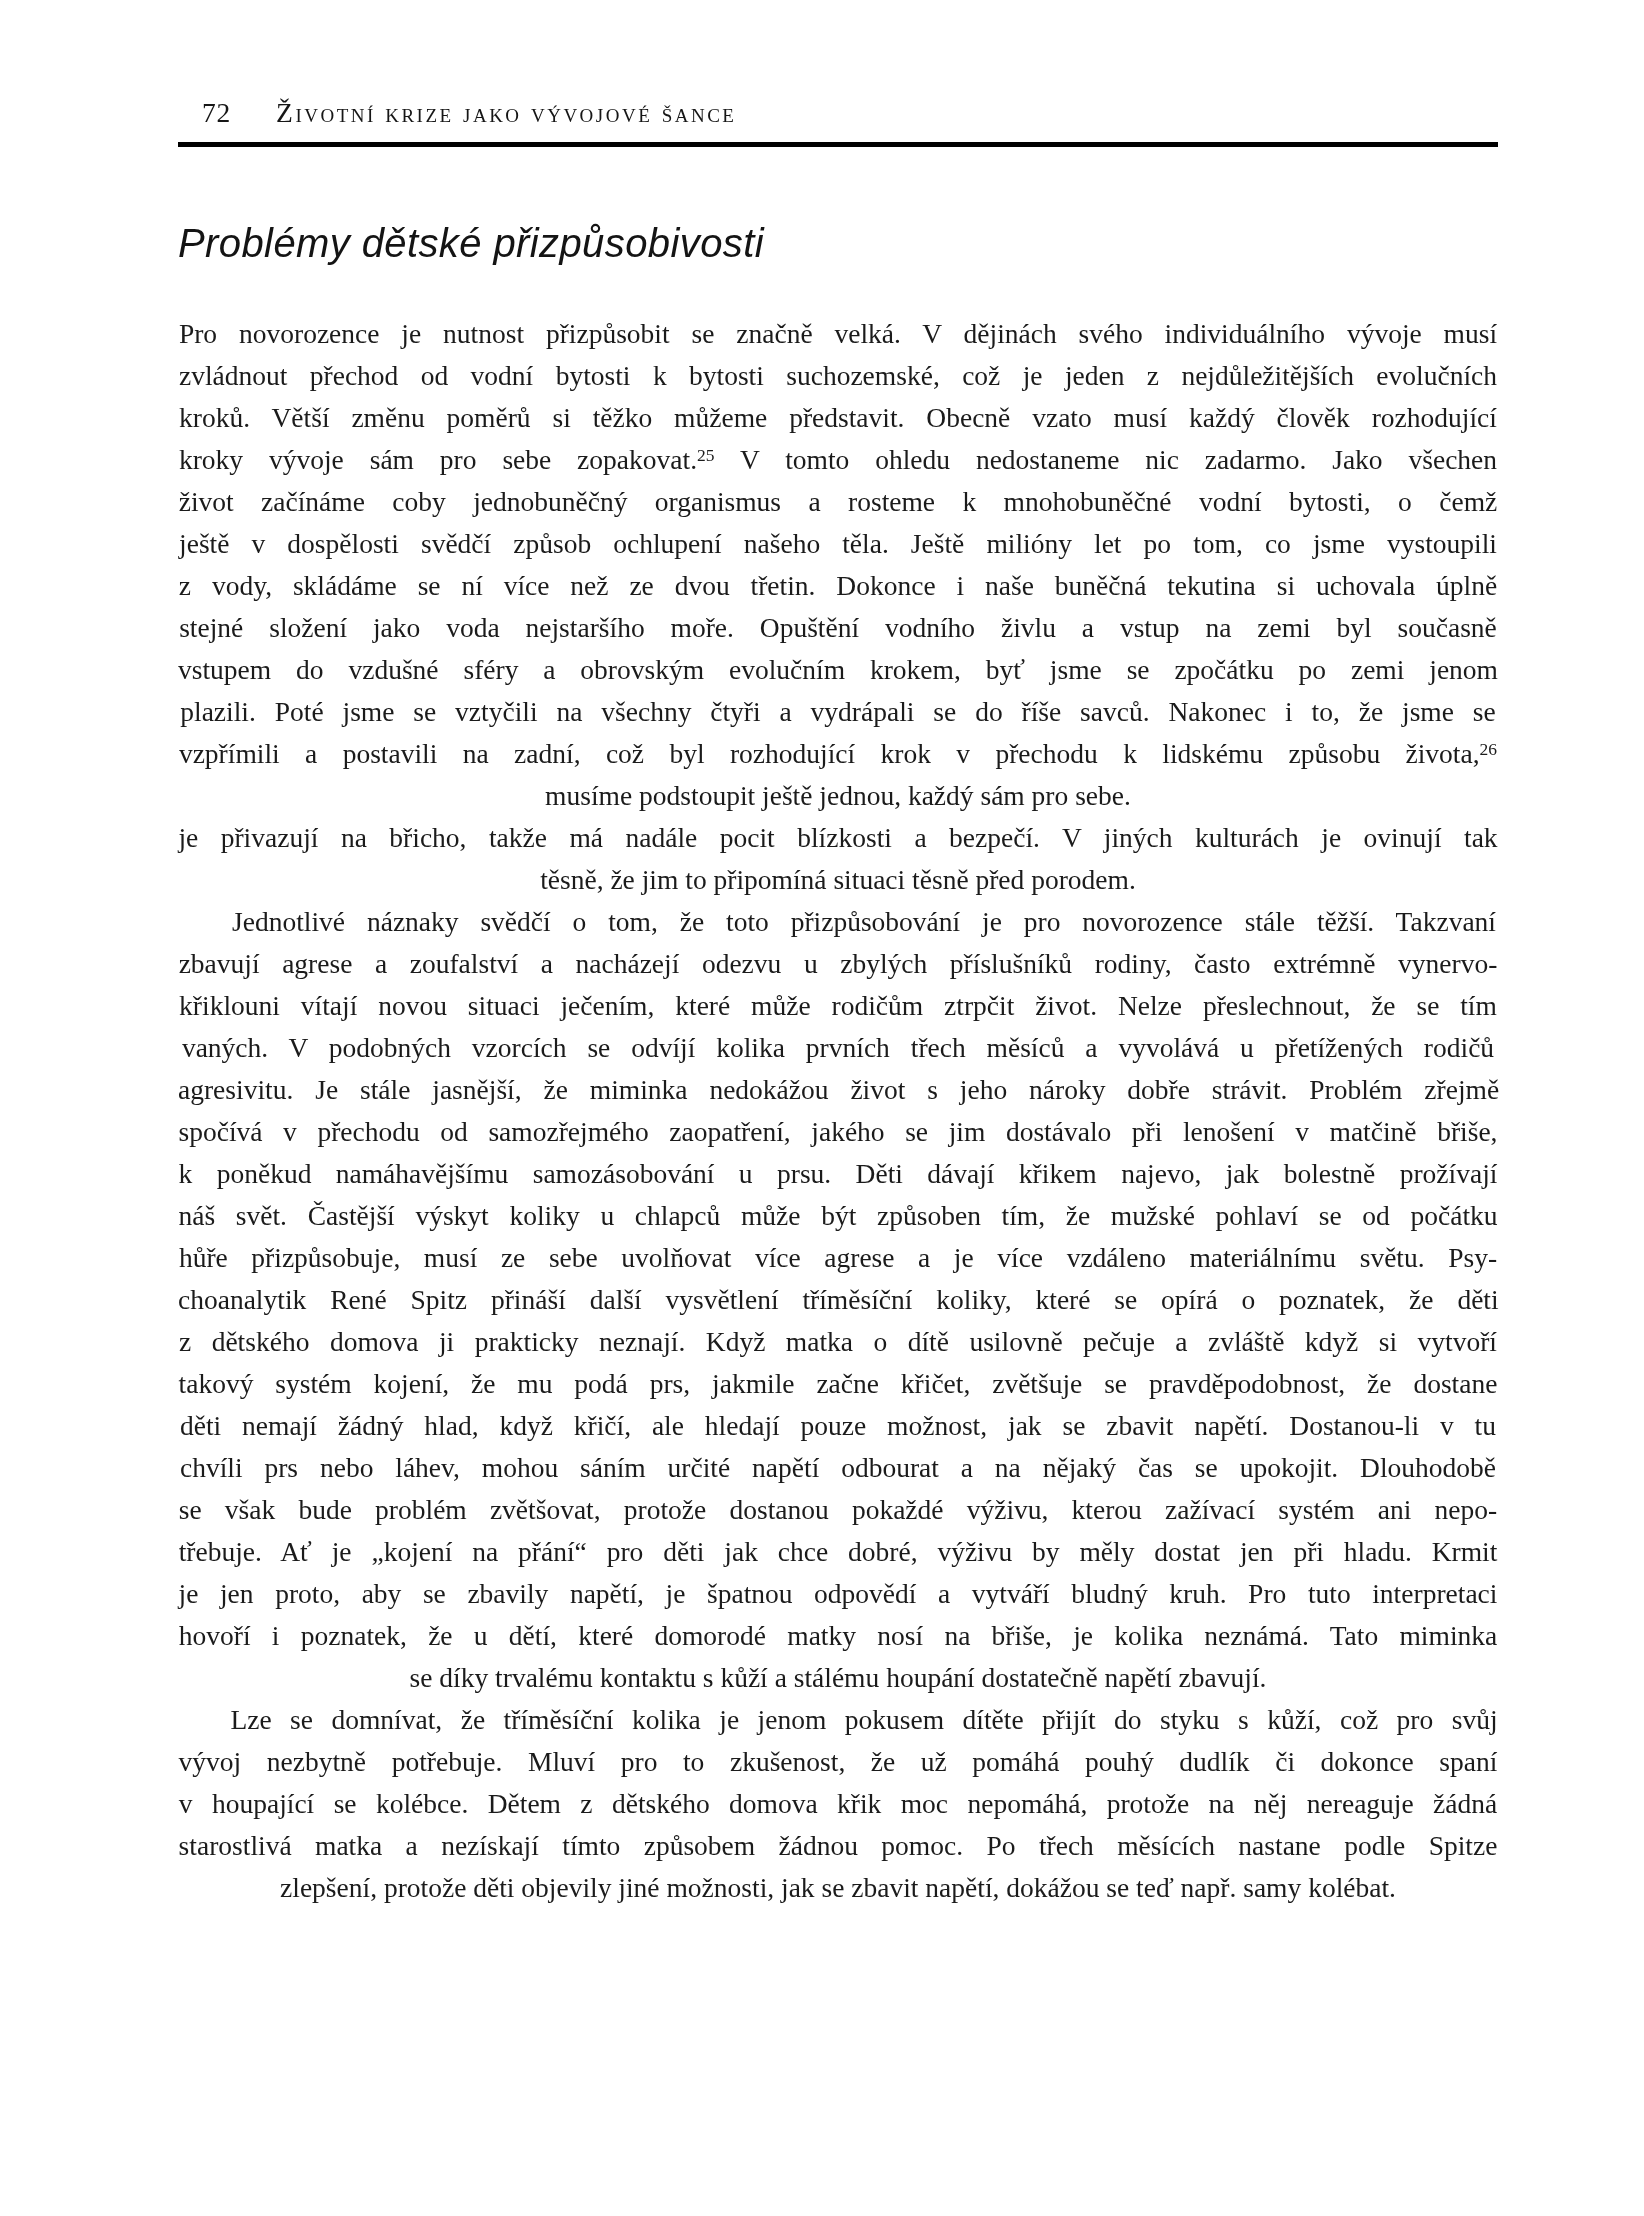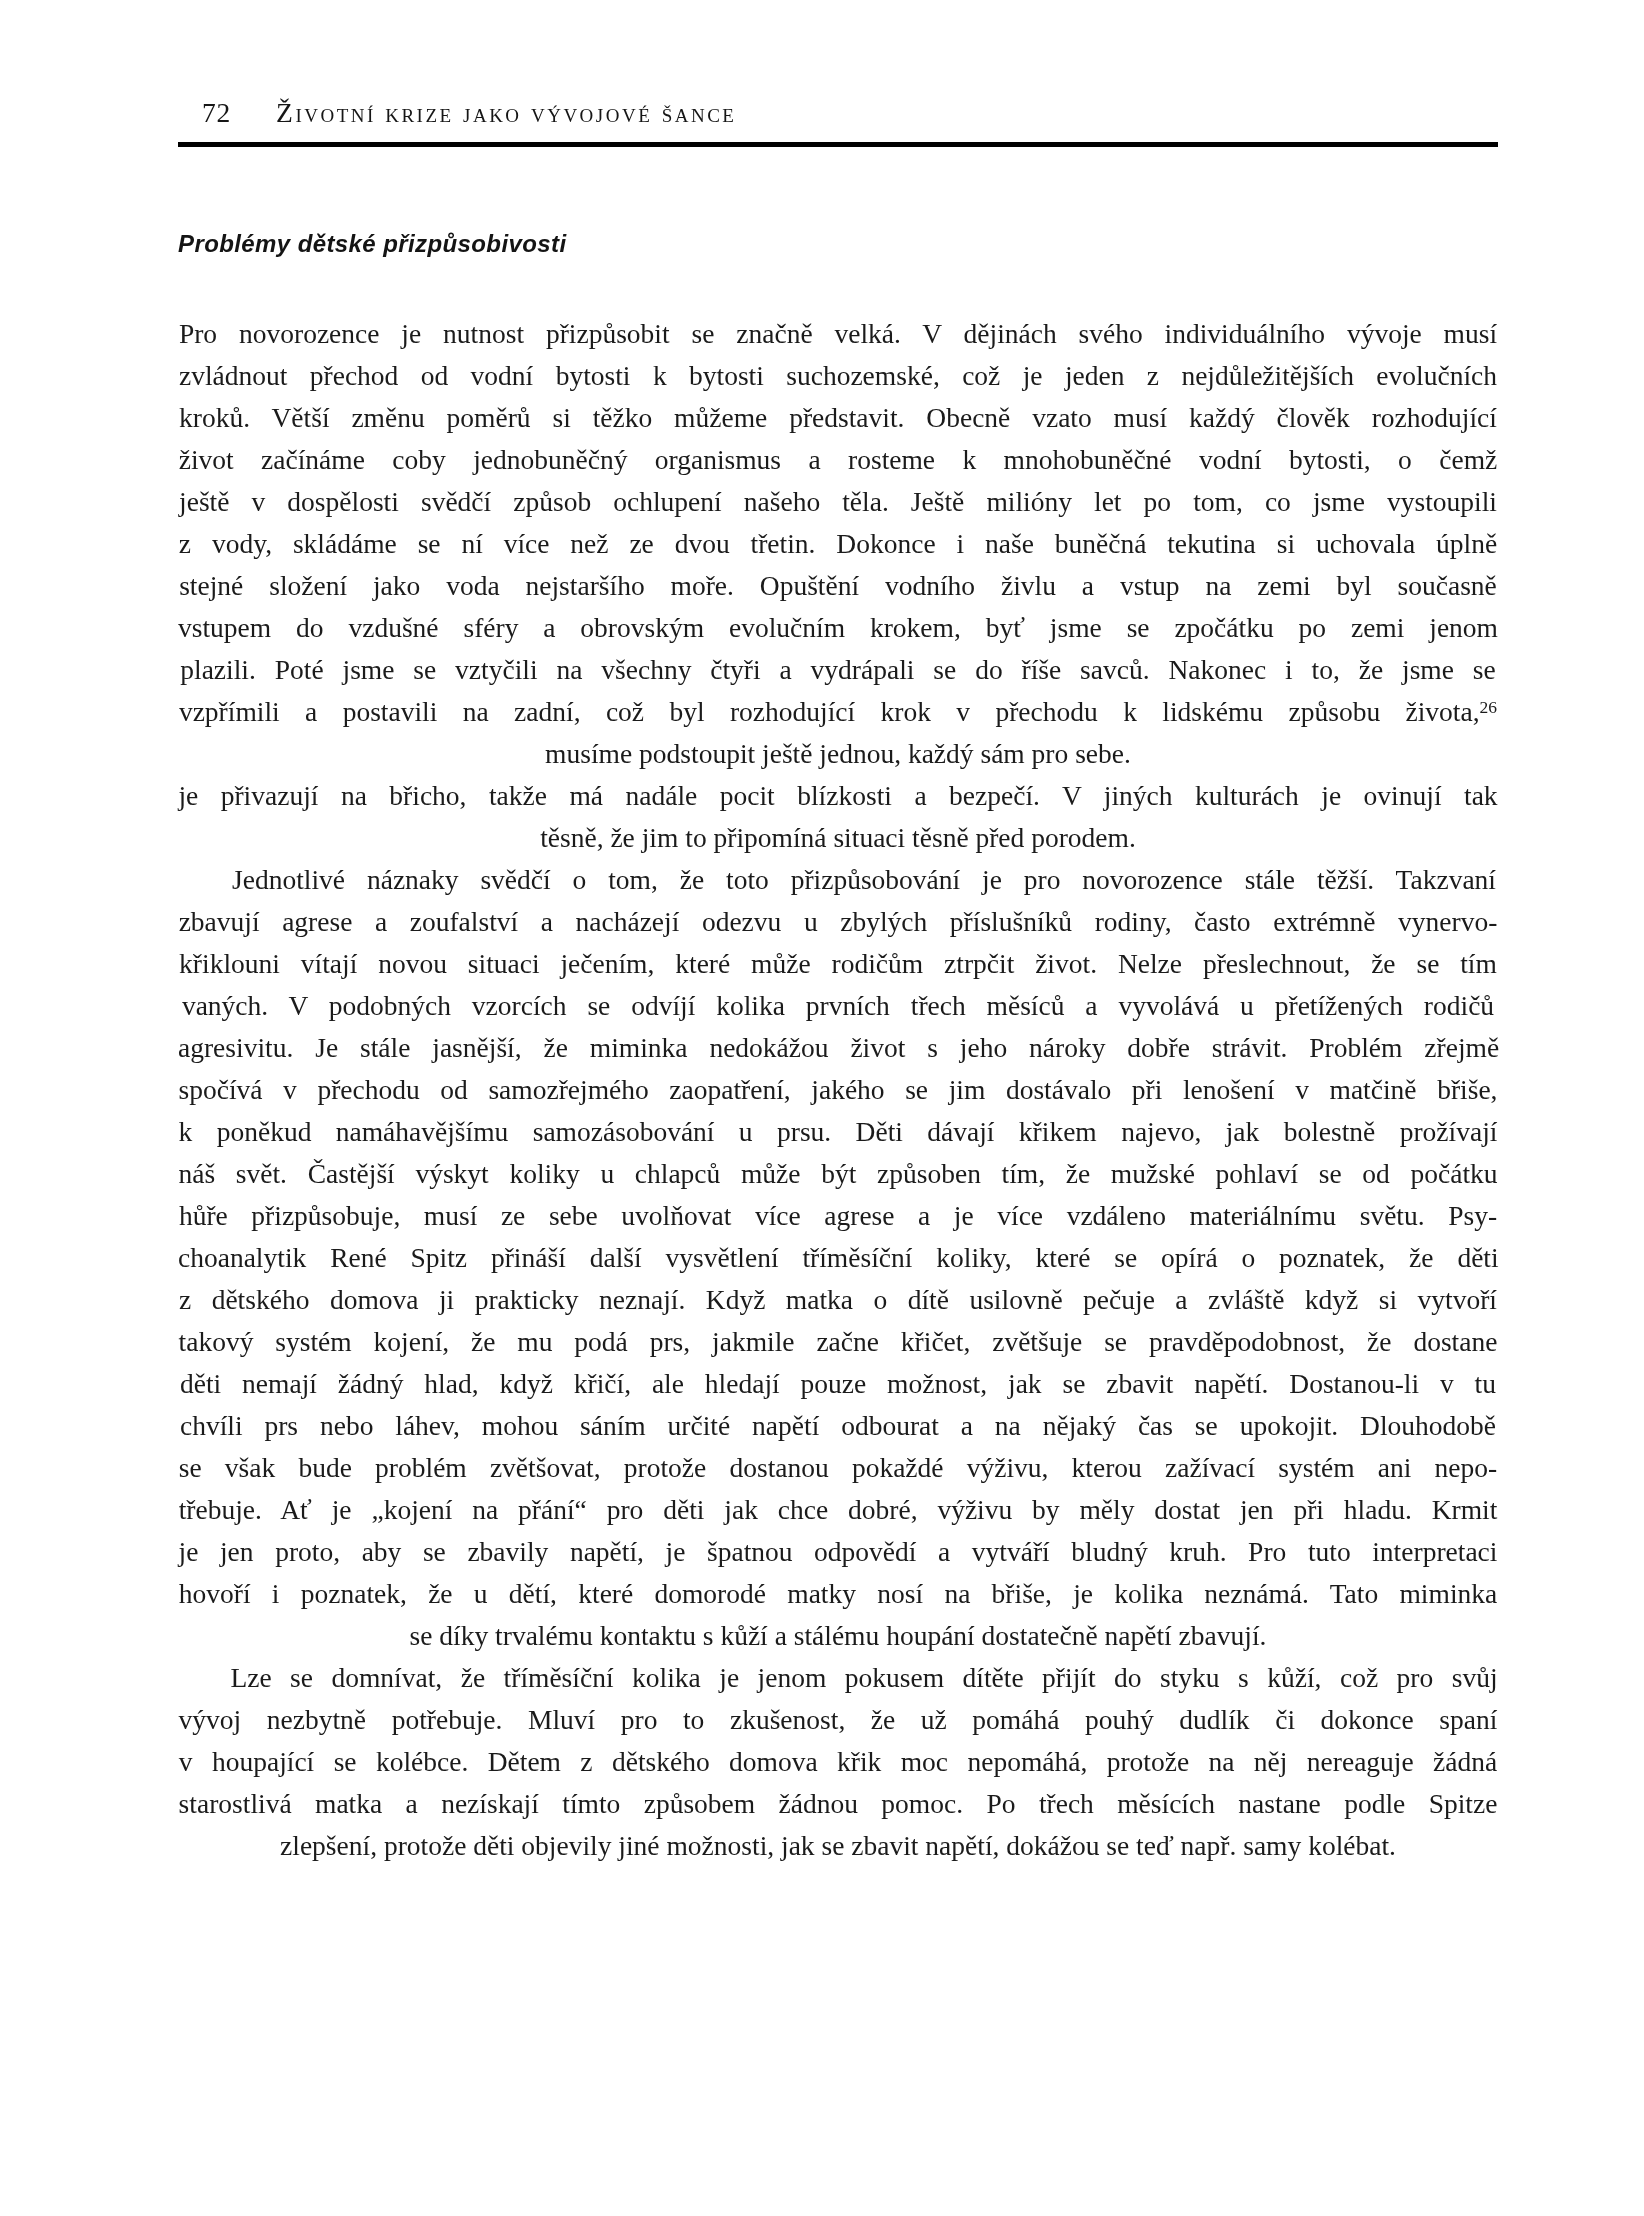--- a/index.html
+++ b/index.html
@@ -40,22 +40,22 @@
     height: 5px;
     background: #000000;
   }
   .section-title {
     position: absolute;
     left: 178px;
     top: 225px;
     margin: 0;
     font-family: "Liberation Sans", sans-serif;
     font-style: italic;
-    font-weight: 700;
-    font-size: 24px;
+    font-weight: 400;
+    font-size: 40px;
     line-height: 37px;
     letter-spacing: 0.4px;
     color: #141414;
     white-space: nowrap;
   }
   .body-text {
     position: absolute;
     left: 178px;
     top: 313px;
     width: 1320px;
@@ -87,20 +87,21 @@
   <header class="page-header">
     <span class="page-number">72</span><span class="running-title">Životní krize jako vývojové šance</span>
   </header>
   <div class="header-rule"></div>
   <h1 class="section-title">Problémy dětské přizpůsobivosti</h1>
   <main class="body-text">
       <div class="paragraph">
         <div class="line"><span class="line-inner" style="word-spacing: 15px;"><span>Pro novorozence je nutnost přizpůsobit se značně velká. V dějinách svého individuálního vývoje musí</span></span></div>
         <div class="line"><span class="line-inner" style="word-spacing: 15.5px;"><span>zvládnout přechod od vodní bytosti k bytosti suchozemské, což je jeden z nejdůležitějších evolučních</span></span></div>
         <div class="line"><span class="line-inner" style="word-spacing: 15px;"><span>kroků. Větší změnu poměrů si těžko můžeme představit. Obecně vzato musí každý člověk rozhodující</span></span></div>
+        <div class="line"><span class="line-inner" style="word-spacing: 19px;"><span>kroky vývoje sám pro sebe zopakovat.</span><sup>25</sup><span> V tomto ohledu nedostaneme nic zadarmo. Jako všechen</span></span></div>
         <div class="line"><span class="line-inner" style="word-spacing: 20.5px;"><span>život začínáme coby jednobuněčný organismus a rosteme k mnohobuněčné vodní bytosti, o čemž</span></span></div>
         <div class="line"><span class="line-inner" style="word-spacing: 15.2px;"><span>ještě v dospělosti svědčí způsob ochlupení našeho těla. Ještě milióny let po tom, co jsme vystoupili</span></span></div>
         <div class="line"><span class="line-inner" style="word-spacing: 14px;"><span>z vody, skládáme se ní více než ze dvou třetin. Dokonce i naše buněčná tekutina si uchovala úplně</span></span></div>
         <div class="line"><span class="line-inner" style="word-spacing: 19px;"><span>stejné složení jako voda nejstaršího moře. Opuštění vodního živlu a vstup na zemi byl současně</span></span></div>
         <div class="line"><span class="line-inner" style="word-spacing: 18px;"><span>vstupem do vzdušné sféry a obrovským evolučním krokem, byť jsme se zpočátku po zemi jenom</span></span></div>
         <div class="line"><span class="line-inner" style="word-spacing: 12px;"><span>plazili. Poté jsme se vztyčili na všechny čtyři a vydrápali se do říše savců. Nakonec i to, že jsme se</span></span></div>
         <div class="line"><span class="line-inner" style="word-spacing: 18.5px;"><span>vzpřímili a postavili na zadní, což byl rozhodující krok v přechodu k lidskému způsobu života,</span><sup>26</sup></span></div>
         <div class="line last"><span class="line-inner"><span>musíme podstoupit ještě jednou, každý sám pro sebe.</span></span></div>
       </div>
       <div class="paragraph">

